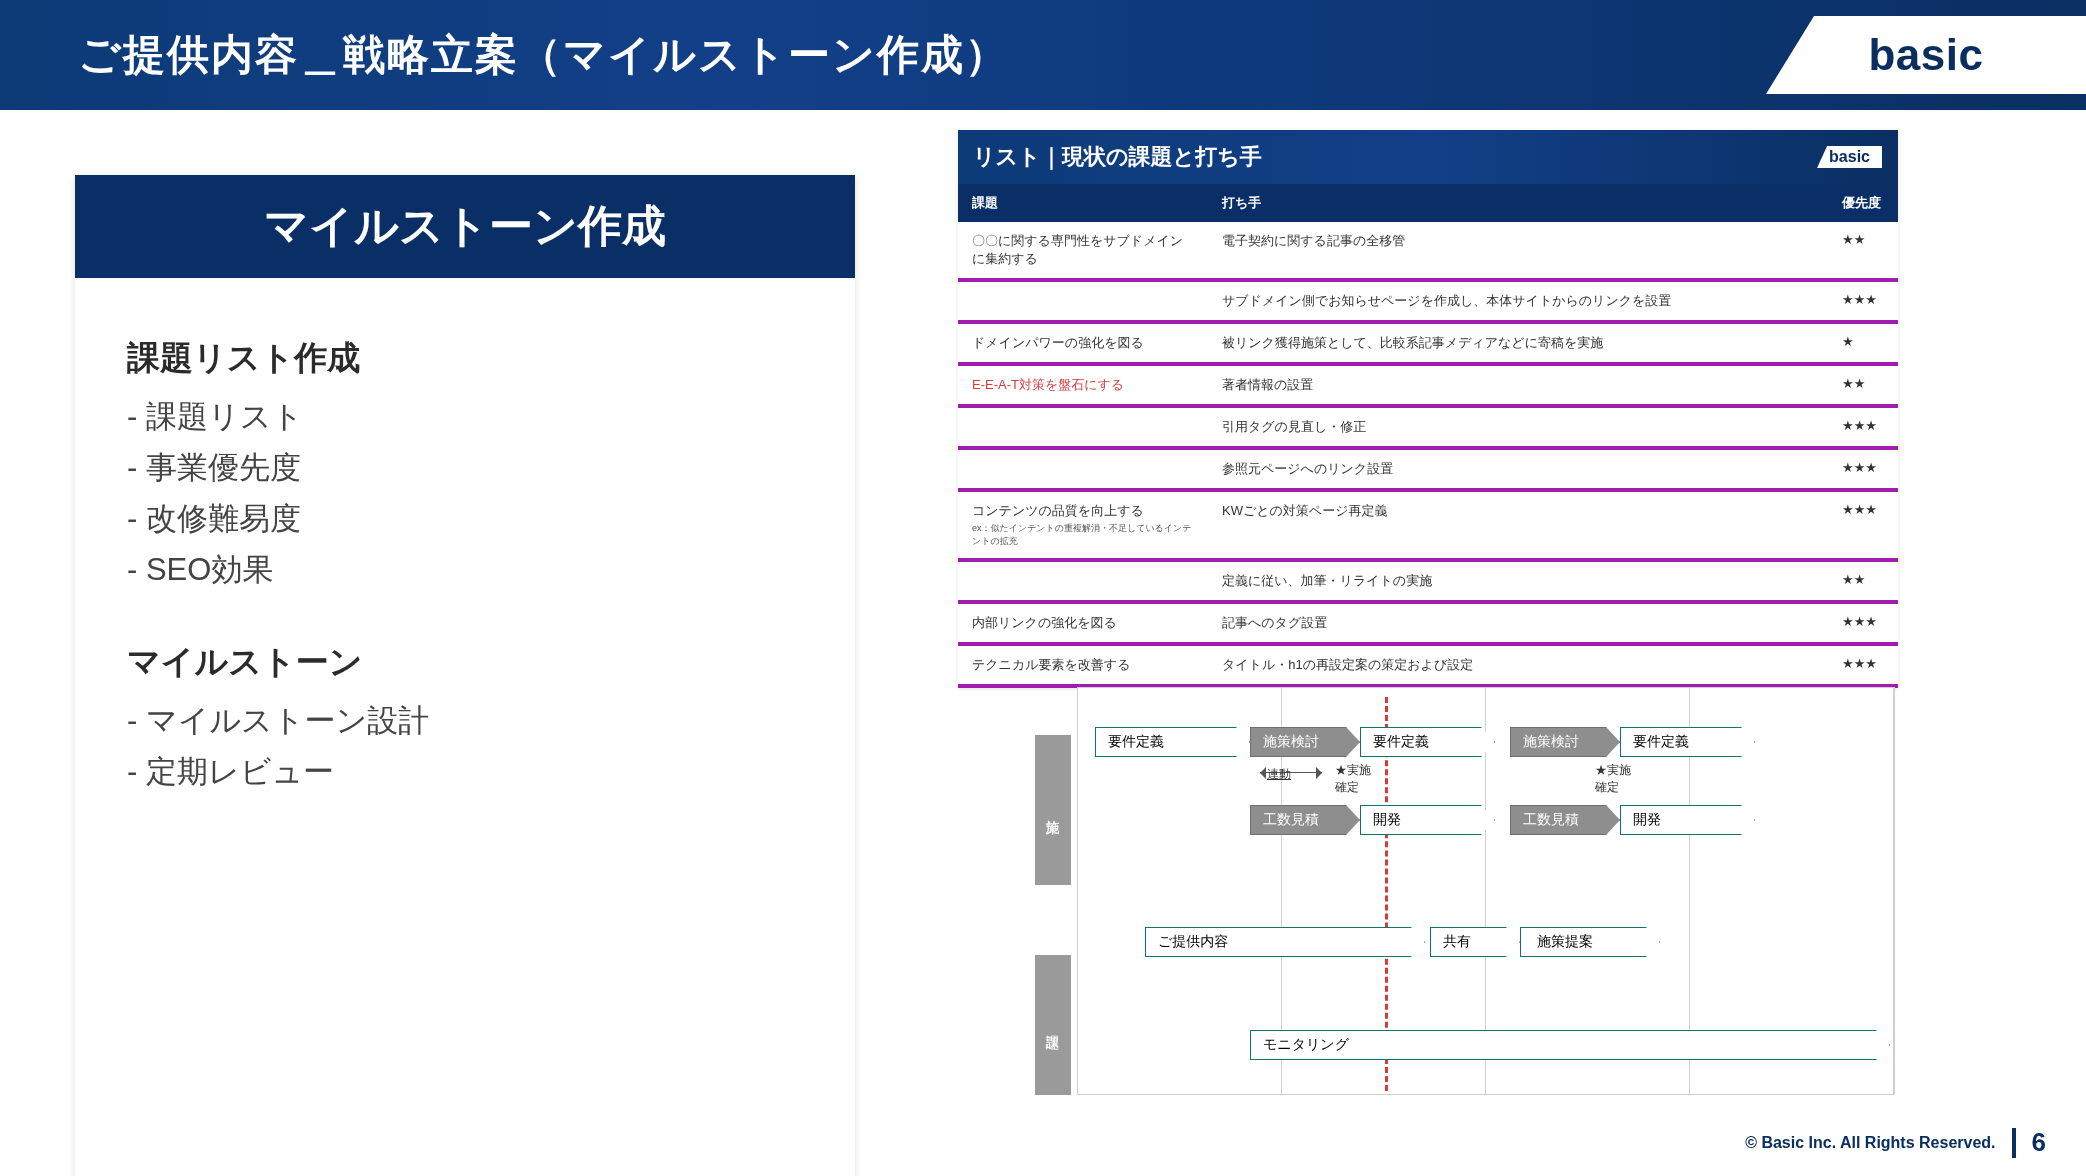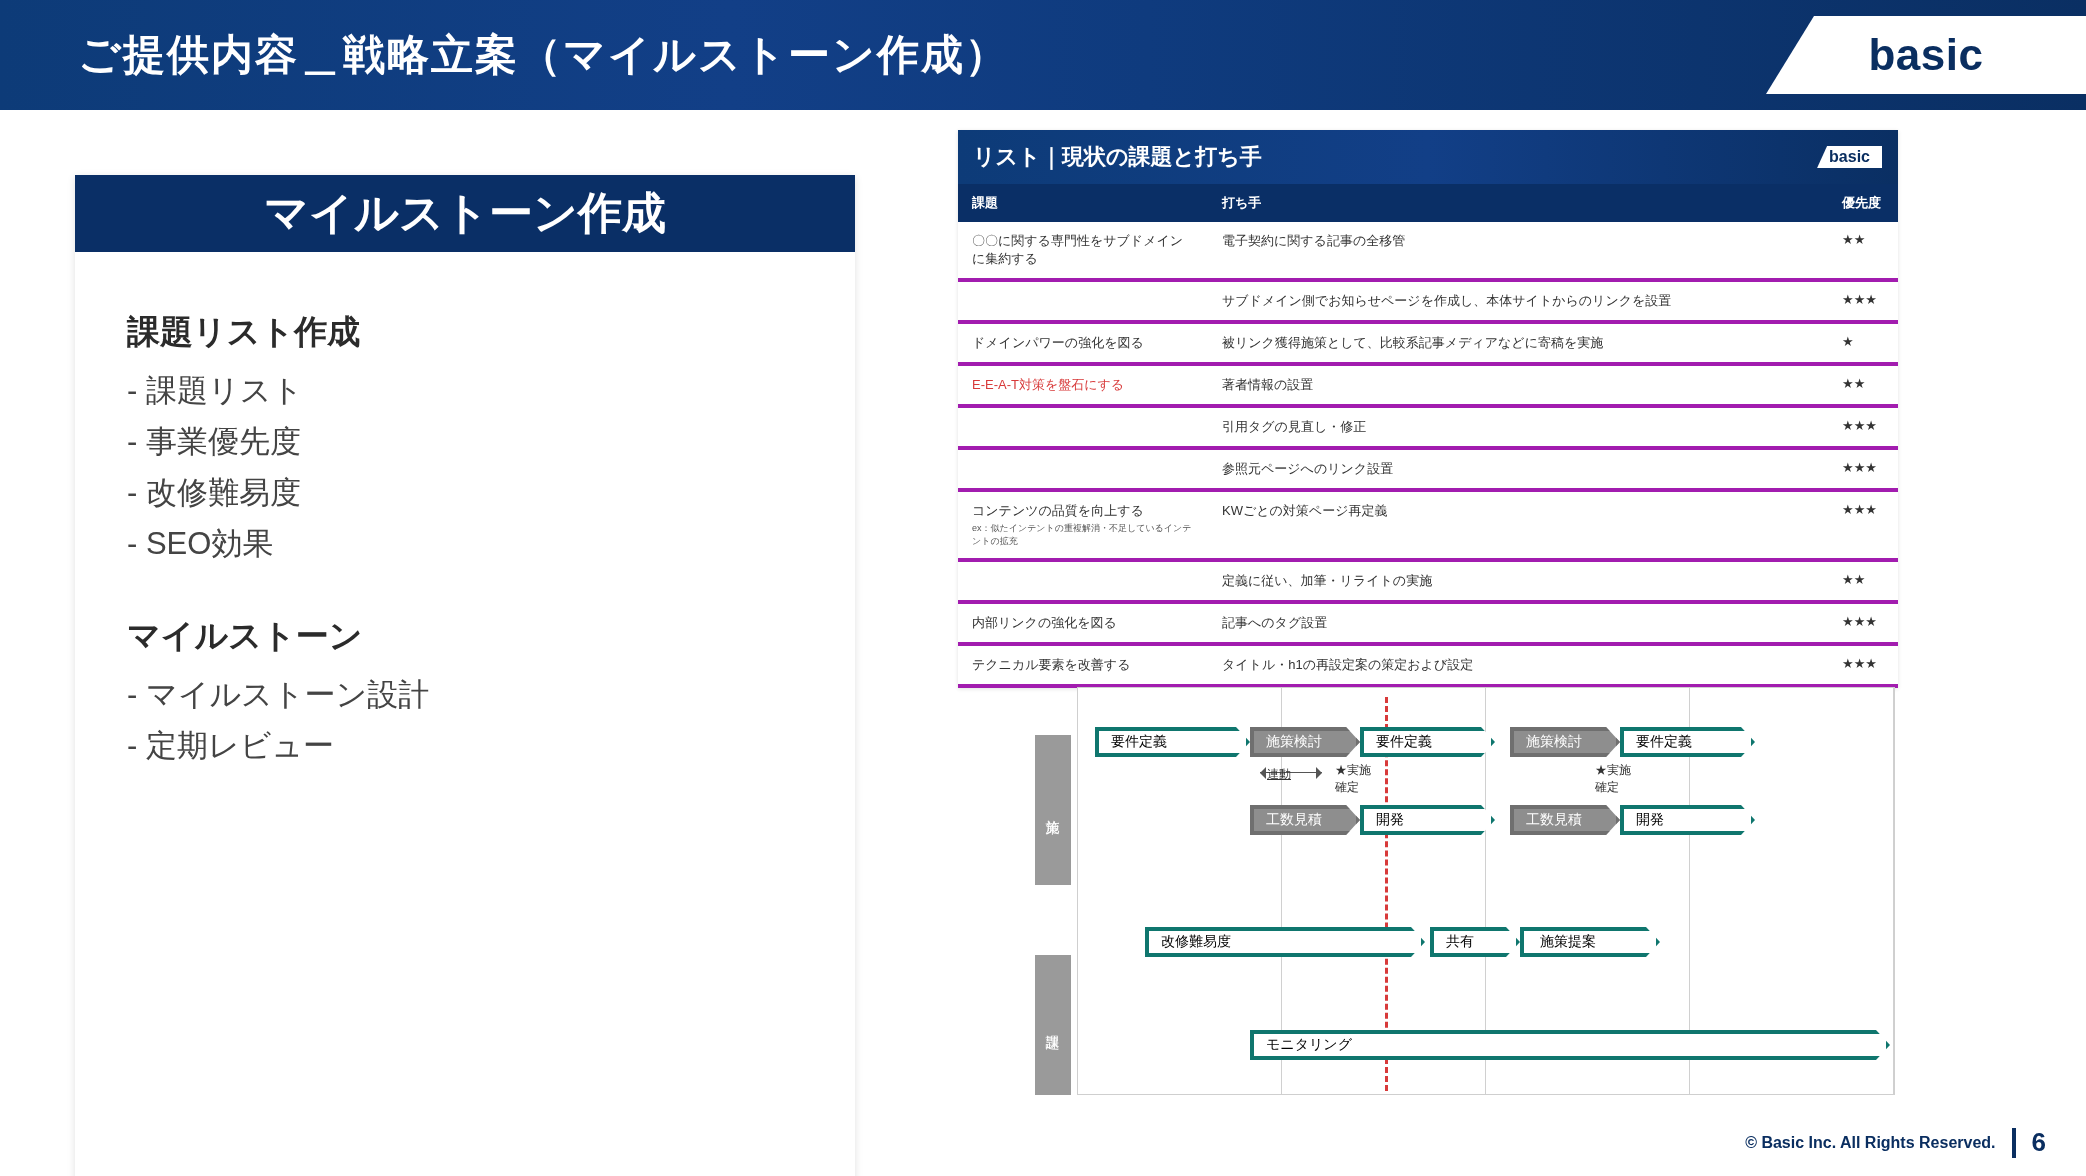--- a/index.html
+++ b/index.html
@@ -59,21 +59,21 @@
     width: 780px;
     background: #fff;
     box-shadow: 0 2px 8px rgba(0,0,0,0.12);
   }
   .left-card-header {
     background: #0a2f66;
     color: #fff;
     font-size: 44px;
     font-weight: 700;
     text-align: center;
-    padding: 9px 10px;
+    padding: 22px 10px;
   }
   .left-card-body {
     padding: 58px 52px 470px 52px;
     color: #2b2b2b;
   }
   .lc-section-title {
     font-size: 33px;
     font-weight: 700;
     margin-bottom: 10px;
   }
@@ -198,21 +198,21 @@
     top: 42px;
     bottom: 4px;
     width: 0;
     border-left: 3px dashed #d83a3a;
   }
   
   .gbar {
     position: absolute;
     height: 30px;
     background: #fff;
-    border: 4px solid #0f766e;
+    border: 1px solid #0f766e;
     font-size: 14px;
     display: flex;
     align-items: center;
     padding: 0 12px;
     clip-path: polygon(0 0, calc(100% - 14px) 0, 100% 50%, calc(100% - 14px) 100%, 0 100%);
   }
   .gbar.dark {
     background: #8e8e8e;
     color: #fff;
     border-color: #6f6f6f;
@@ -376,21 +376,21 @@
     <div class="tiny-label star" style="left:300px; top:107px; white-space:pre;">★実施
 確定</div>
     <div class="tiny-label star" style="left:560px; top:107px; white-space:pre;">★実施
 確定</div>
 
     <div class="gbar dark" style="left:215px; top:150px; width:110px;">工数見積</div>
     <div class="gbar" style="left:325px; top:150px; width:135px;">開発</div>
     <div class="gbar dark" style="left:475px; top:150px; width:110px;">工数見積</div>
     <div class="gbar" style="left:585px; top:150px; width:135px;">開発</div>
 
-    <div class="gbar" style="left:110px; top:272px; width:280px;">改修難易度</div>
+    <div class="gbar" style="left:110px; top:272px; width:280px;">ご提供内容</div>
     <div class="gbar" style="left:395px; top:272px; width:90px;">共有</div>
     <div class="gbar" style="left:485px; top:272px; width:140px;padding-left:16px;">施策提案</div>
 
     <div class="gbar" style="left:215px; top:375px; width:640px;">モニタリング</div>
   </div>
 </div>
 
 <div class="footer">
   <span class="footer-copy">© Basic Inc. All Rights Reserved.</span>
   <span class="footer-divider"></span>

